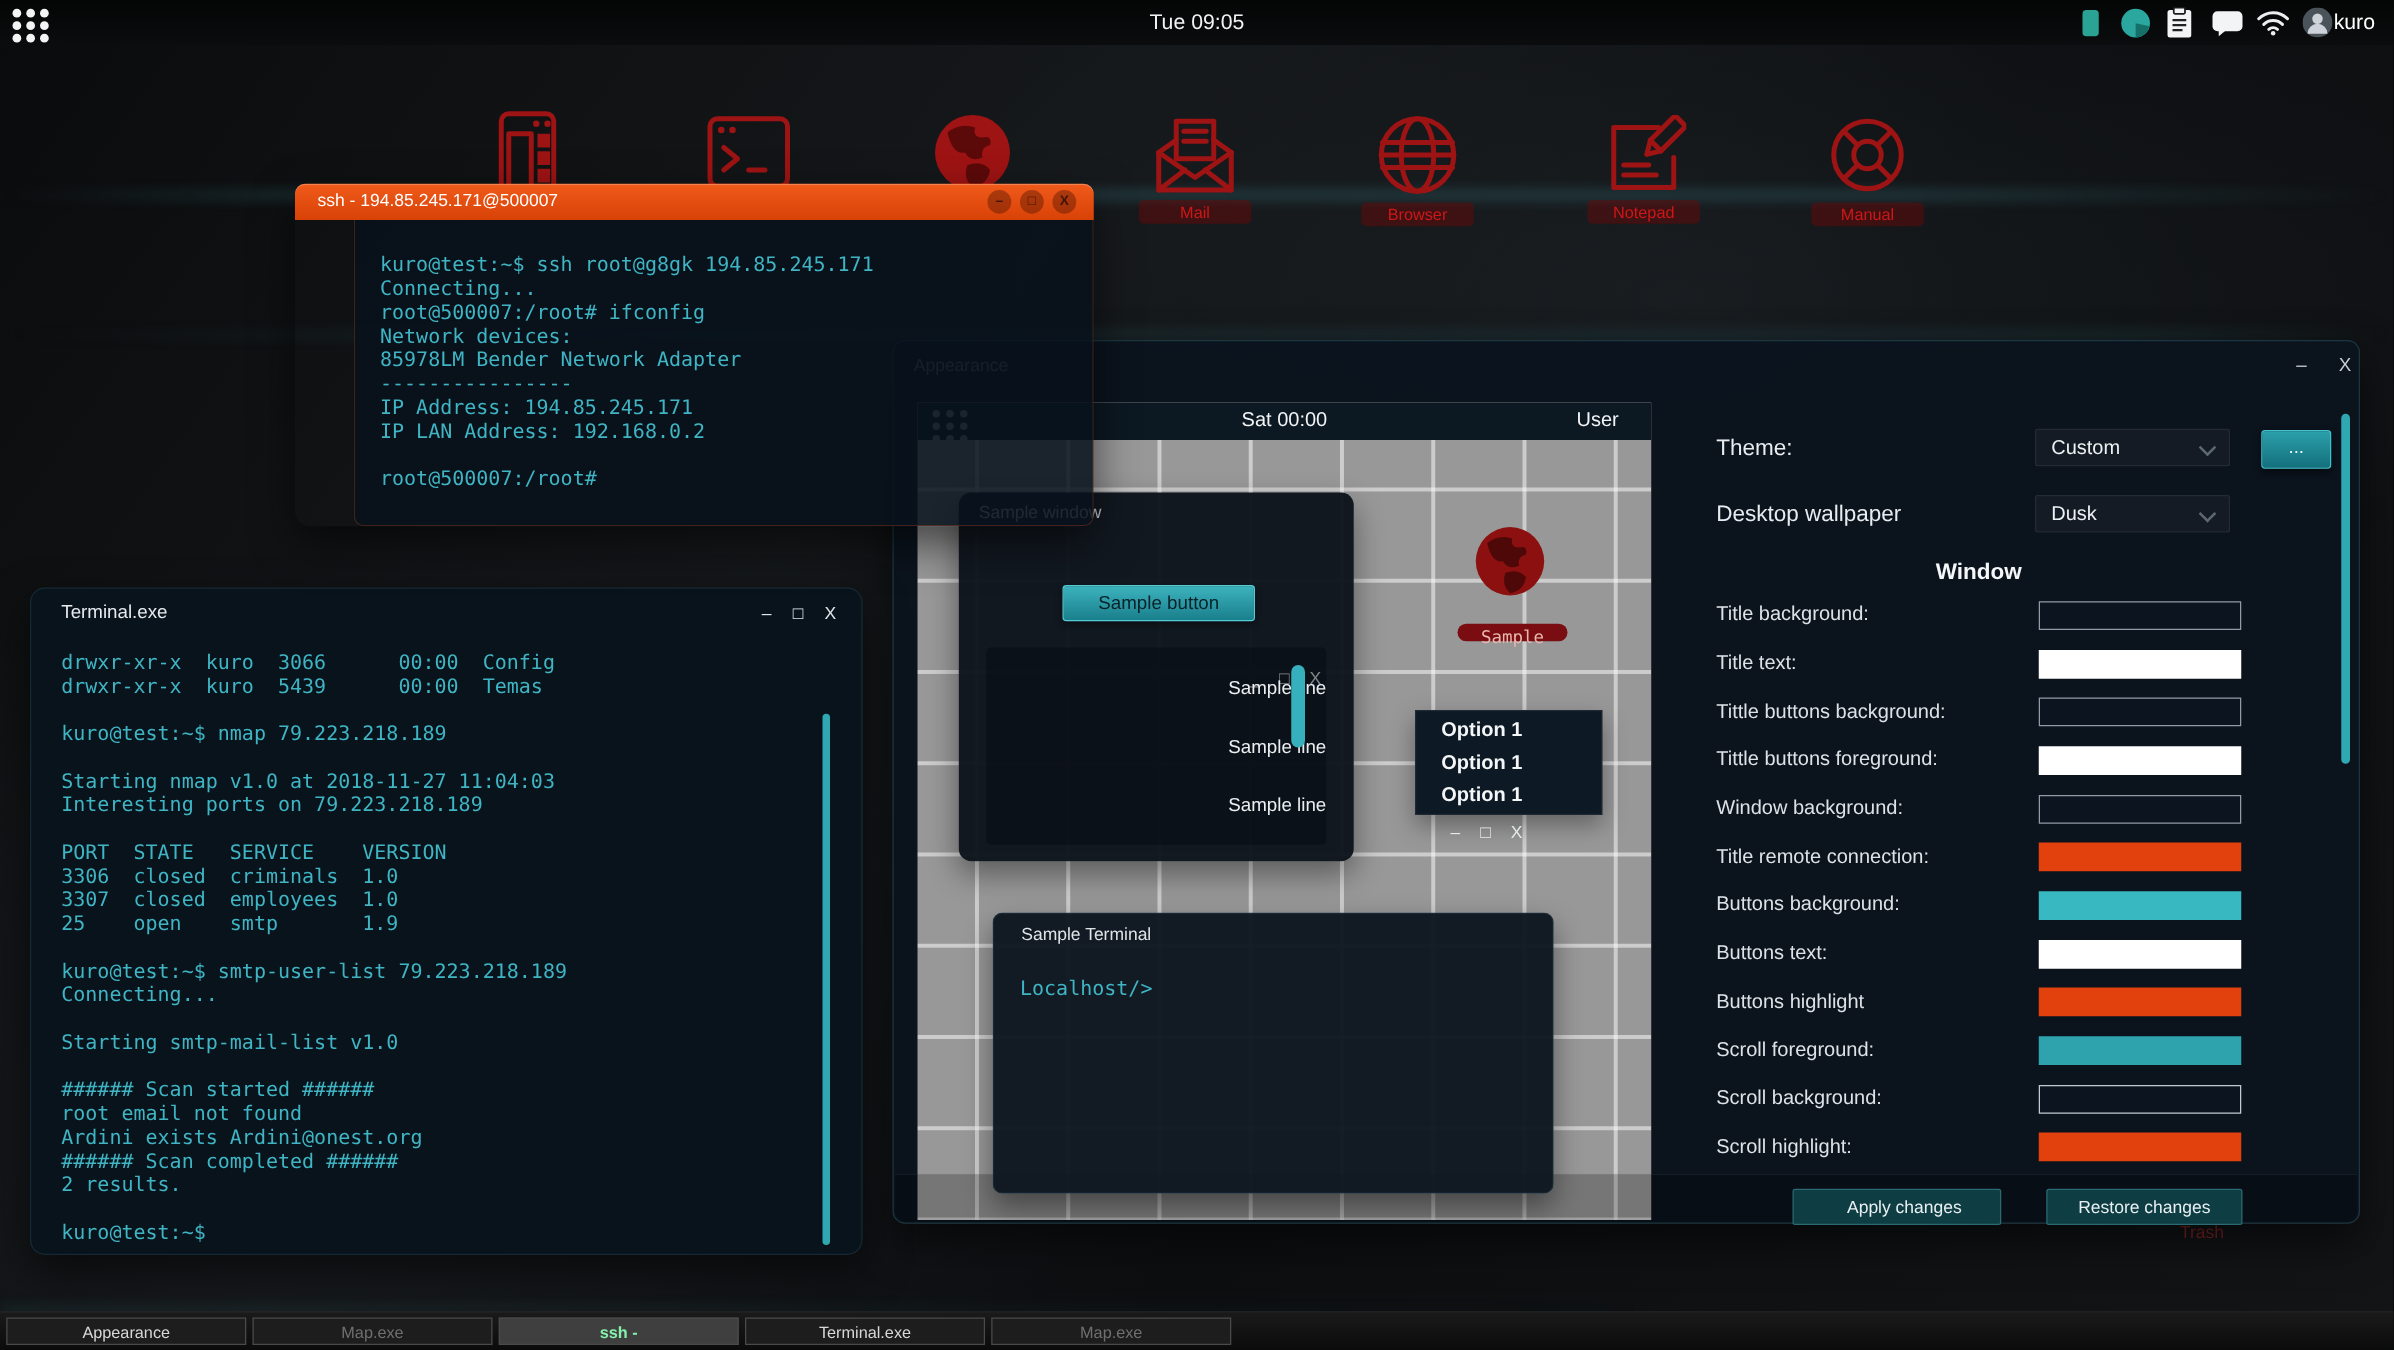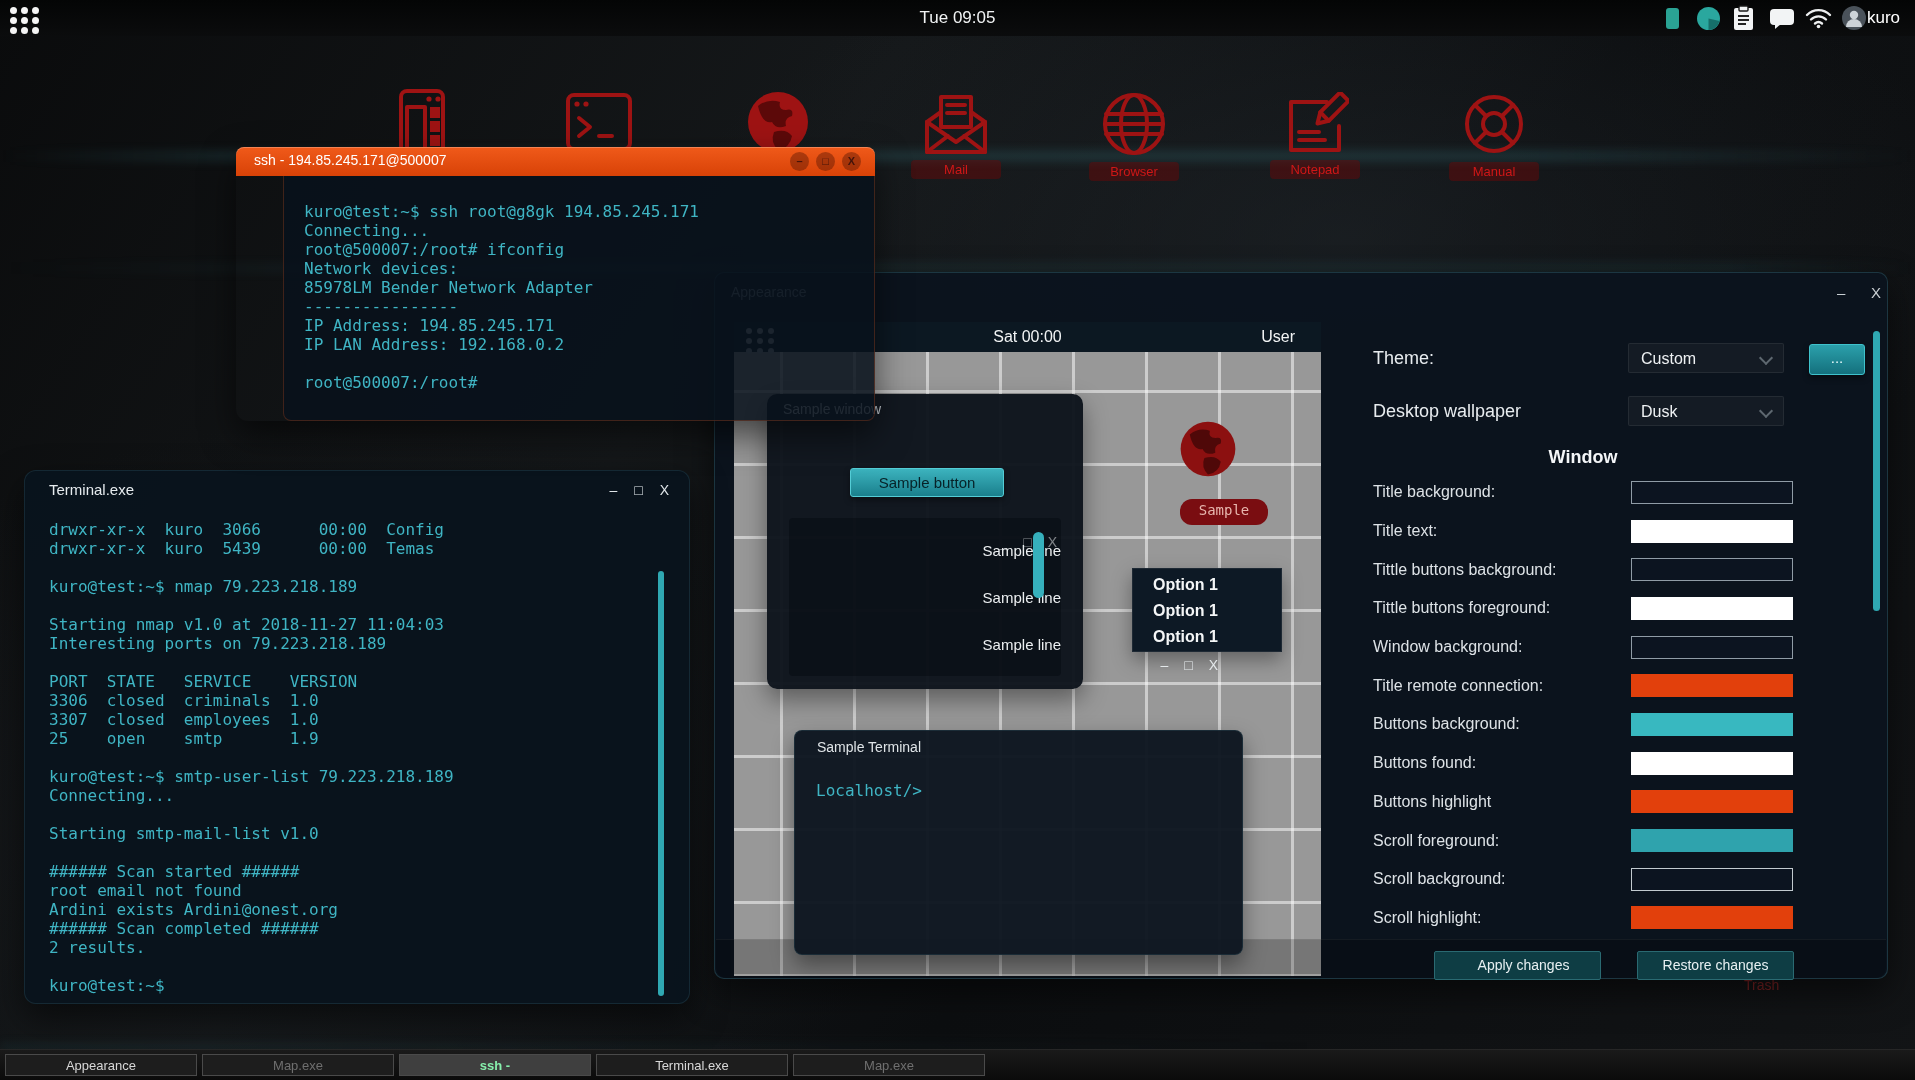--- a/index.html
+++ b/index.html
@@ -83,21 +83,21 @@
     color:#072228;font-size:15px;text-align:center;line-height:27px;box-shadow:0 3px 6px rgba(0,0,0,0.4);}
   .slist{position:absolute;left:22px;top:124px;width:272px;height:158px;border-radius:4px;
     background:rgba(4,9,15,0.45);padding-top:24px;box-sizing:border-box;}
   .sline{height:20px;margin-bottom:27px;text-align:right;color:#eceff1;font-size:15px;}
   .sthumb{position:absolute;left:244px;top:14px;width:11px;height:66px;border-radius:6px;background:#36b0bc;}
   .sampleterm{position:absolute;left:60px;top:408px;width:447px;height:223px;z-index:4;
     background:rgba(12,21,31,0.96);border-radius:8px;border:1px solid rgba(100,180,195,0.12);
     box-shadow:0 10px 22px rgba(0,0,0,0.4);}
   .sampleterm .wtitle{position:absolute;left:22px;top:8px;color:#dfe4e7;}
   .pbicon{position:absolute;left:443px;top:96px;width:62px;z-index:1;text-align:center;}
-  .ppill{position:absolute;left:446px;top:177px;width:88px;height:26px;border-radius:12px;
+  .ppill{position:absolute;left:432px;top:177px;width:88px;height:14px;border-radius:12px;
     background:#7a0d11;color:#e7b6ae;font-family:"DejaVu Sans Mono",monospace;font-size:14px;
     text-align:center;line-height:23px;}
   .pmenu{position:absolute;left:398px;top:246px;width:150px;height:84px;z-index:4;
     background:#0d1925;border:1px solid rgba(255,255,255,0.07);box-shadow:0 8px 18px rgba(0,0,0,0.35);
     padding-top:3px;box-sizing:border-box;}
   .pmenu div{height:26px;line-height:26px;padding-left:20px;color:#f4f6f7;font-size:16px;font-weight:bold;}
 
   
   .biglabel{position:absolute;left:658px;color:#e8ecef;font-size:18px;}
   .drop{position:absolute;left:913px;width:156px;height:30px;background:#141b24;
@@ -323,21 +323,21 @@
         </div>
       <div class="srow">
           <span class="slabel">Title remote connection:</span>
           <span class="swatch" style="background-color: rgb(226, 64, 12);"></span>
         </div>
       <div class="srow">
           <span class="slabel">Buttons background:</span>
           <span class="swatch" style="background-color: rgb(56, 184, 192);"></span>
         </div>
       <div class="srow">
-          <span class="slabel">Buttons found:</span>
+          <span class="slabel">Buttons text:</span>
           <span class="swatch" style="background-color: rgb(255, 255, 255);"></span>
         </div>
       <div class="srow">
           <span class="slabel">Buttons highlight</span>
           <span class="swatch" style="background-color: rgb(226, 64, 12);"></span>
         </div>
       <div class="srow">
           <span class="slabel">Scroll foreground:</span>
           <span class="swatch" style="background-color: rgb(47, 163, 173);"></span>
         </div>

